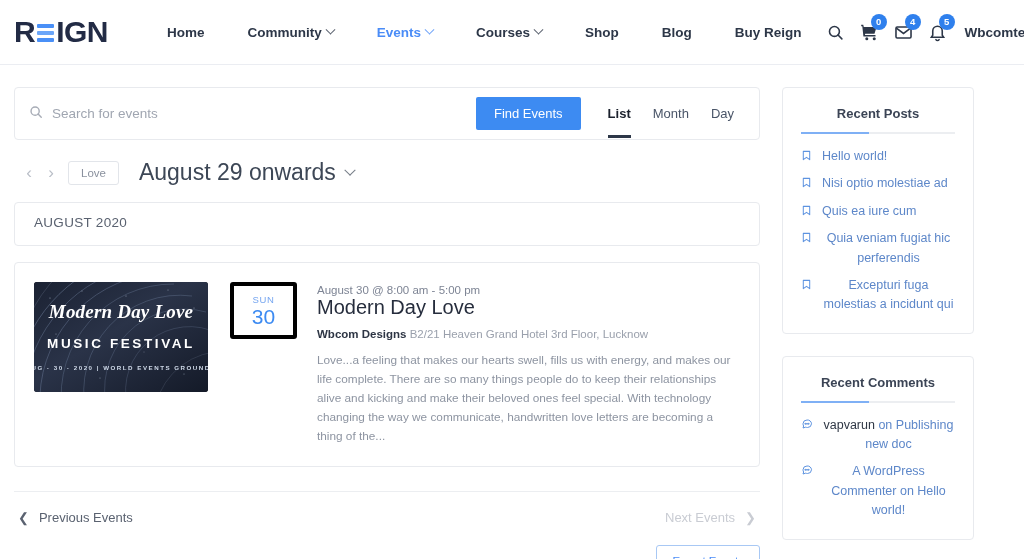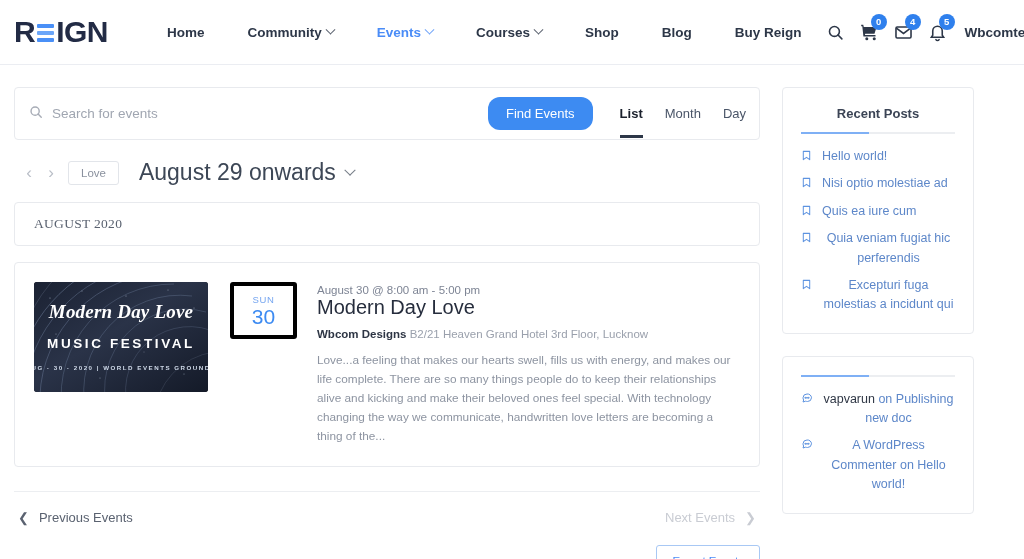--- a/index.html
+++ b/index.html
@@ -124,38 +124,38 @@
     background: #fff;
     border: 1px solid #e8eaee;
     border-radius: 4px;
   }
 
   
   .filterbar {
     height: 53px;
     display: flex;
     align-items: center;
-    padding: 0 2px 0 14px;
+    padding: 0 14px 0 14px;
     position: relative;
   }
   .search-wrap { display: flex; align-items: center; gap: 9px; flex: 1; }
   .search-input {
     border: none; outline: none;
     font-size: 13.5px;
     font-family: "Liberation Sans", sans-serif;
     color: #4a5568;
     background: transparent;
     width: 100%;
   }
   .search-input::placeholder { color: #a0a6b1; }
   .find-btn {
     background: #3d8bf2;
     color: #fff;
     border: none;
-    border-radius: 12px;
+    border-radius: 2px;
     font-size: 13px;
     font-family: "Liberation Sans", sans-serif;
     padding: 9px 18px;
     cursor: pointer;
     white-space: nowrap;
   }
   .view-tabs { display: flex; align-items: center; gap: 0; margin-left: 16px; }
   .vtab {
     font-size: 13px;
     color: #4a5568;
@@ -207,27 +207,26 @@
     margin-left: 20px;
     display: flex; align-items: center; gap: 10px;
     cursor: pointer;
     font-weight: 400;
   }
   .date-title .caret { width: 8px; height: 8px; border-width: 1.5px; opacity: .7; }
 
   
   .month-head {
     height: 44px;
-    display: flex; align-items: center;
-    padding: 0 19px;
+    display: flex; align-items: flex-start;
+    padding: 12px 19px;
     font-size: 13.5px;
     color: #5a6270;
     letter-spacing: .3px;
     margin-bottom: 16px;
-    font-family: Liberation Serif, serif;
   }
 
   
   .event-card { display: flex; padding: 19px; gap: 0; }
   .thumb {
     width: 174px; height: 110px;
     flex: none;
     border-radius: 3px;
     overflow: hidden;
     position: relative;
@@ -600,20 +599,21 @@
             <svg width="11" height="13" viewBox="0 0 24 24" fill="none" stroke="currentColor" stroke-width="2.2" stroke-linejoin="round">
                 <path d="M5 3h14v18l-7-5-7 5z"></path>
               </svg>
           </span>
           <span>Excepturi fuga molestias a incidunt qui</span>
         </li>
       </ul>
     </section>
 
     <section class="card widget">
+      <div class="widget-title">Recent Comments</div>
       <div class="widget-rule"></div>
       <ul class="w-list">
         <li>
           <span class="w-ico">
             <svg width="12" height="12" viewBox="0 0 24 24" fill="none" stroke="currentColor" stroke-width="2">
                 <path d="M21 11.5a8 8 0 01-8 7.5 9 9 0 01-3.6-.7L4 20l1.3-4A7.6 7.6 0 014 11.5 8 8 0 0112 4a8 8 0 019 7.5z"></path>
                 <circle cx="8.6" cy="11.6" r="1" fill="currentColor"></circle>
                 <circle cx="12" cy="11.6" r="1" fill="currentColor"></circle>
                 <circle cx="15.4" cy="11.6" r="1" fill="currentColor"></circle>
               </svg>

